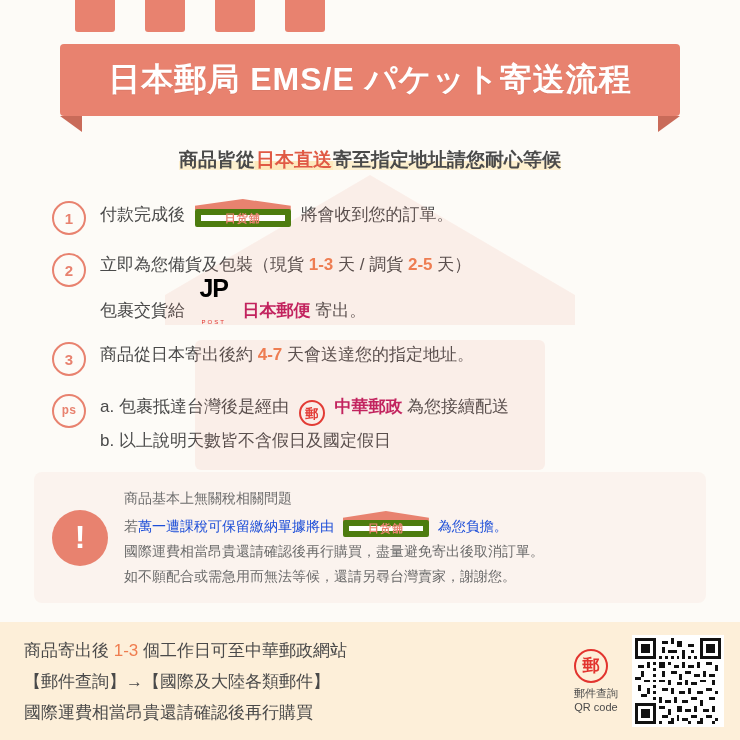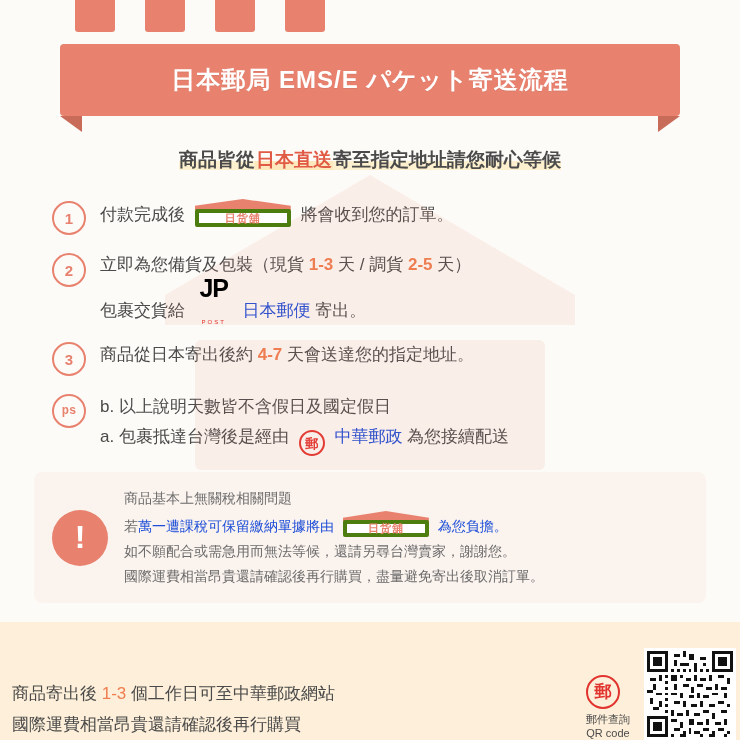--- a/index.html
+++ b/index.html
@@ -20,21 +20,21 @@
   
   .banner-wrap{position:relative;height:135px;}
   .banner-tabs{position:absolute;top:0;left:0;right:0;height:32px;display:flex;gap:30px;padding-left:75px;}
   .tab{width:40px;height:32px;background:#e8826f;border-radius:0 0 3px 3px;}
   .banner{
     position:absolute;left:60px;right:60px;top:44px;height:72px;
     background:#e8826f;border-radius:4px;
     display:flex;align-items:center;justify-content:center;
   }
   .banner-title{
-    color:#fff;font-size:24px;font-weight:bold;letter-spacing:1px;
+    color:#fff;font-size:32px;font-weight:bold;letter-spacing:1px;
     text-shadow:0 1px 0 rgba(0,0,0,.06);
   }
   .banner-fold-l,.banner-fold-r{
     position:absolute;top:116px;width:22px;height:16px;background:#c96b59;
   }
   .banner-fold-l{left:60px;clip-path:polygon(0 0,100% 0,100% 100%);}
   .banner-fold-r{right:60px;clip-path:polygon(0 0,100% 0,0 100%);}
 
   
   .subtitle{
@@ -67,21 +67,21 @@
   .shoplogo{
     display:inline-block;vertical-align:-7px;margin:0 5px;
     position:relative;width:96px;height:28px;
   }
   .shoplogo .roof{
     position:absolute;left:0;top:0;width:96px;height:11px;background:#e8826f;
     clip-path:polygon(50% 0,100% 62%,100% 100%,0 100%,0 62%);
   }
   .shoplogo .body{
     position:absolute;left:0;top:10px;width:96px;height:18px;background:#fff;
-    border:4px solid #4d7c0f;box-sizing:border-box;border-radius:2px;
+    border:6px solid #4d7c0f;box-sizing:border-box;border-radius:2px;
     display:flex;align-items:center;justify-content:center;
   }
   .shoplogo .cn{font-size:11px;color:#e8826f;font-weight:bold;letter-spacing:1px;}
   .shoplogo .en{
     position:absolute;left:0;top:1px;width:96px;text-align:center;
     font-size:7px;color:#fff;letter-spacing:.5px;
   }
   .shoplogo.small{width:86px;height:26px;vertical-align:-6px;}
   .shoplogo.small .roof{width:86px;}
   .shoplogo.small .body{width:86px;top:9px;height:17px;}
@@ -95,39 +95,39 @@
   .jp .mark{font-size:25px;font-weight:bold;color:#000000;line-height:21px;letter-spacing:-1px;}
   .jp .sub{font-size:6px;color:#e2342f;letter-spacing:2px;}
 
   
   .cht{
     display:inline-block;vertical-align:-6px;margin:0 5px;
     width:26px;height:26px;border-radius:50%;border:2px solid #e2342f;
     color:#e2342f;font-size:13px;font-weight:bold;
     line-height:24px;text-align:center;box-sizing:border-box;
   }
-  .red-word{color:#1d4ed8;font-weight:normal;}
+  .red-word{color:#be185d;font-weight:bold;}
 
   
   .notice{
     margin:14px 34px 0 34px;background:#fbf3ee;border-radius:8px;
     display:flex;align-items:center;padding:14px 18px;
   }
   .bang{
     flex:0 0 auto;width:56px;height:56px;border-radius:50%;background:#e8826f;
     color:#fff;font-size:32px;font-weight:bold;
     display:flex;align-items:center;justify-content:center;margin-right:16px;
   }
   .notice-lines{font-size:14px;color:#6b6b6b;line-height:25px;}
   .notice-lines .orange{color:#1d4ed8;}
 
   
   .footer{
     position:absolute;left:0;right:0;bottom:0;height:118px;background:#fdefd9;
-    display:flex;align-items:flex-end;padding:0 4px;box-sizing:border-box;
+    display:flex;align-items:center;padding:0 16px;box-sizing:border-box;
   }
   .footer-text{flex:1;font-size:17px;color:#4a4a4a;line-height:31px;padding-left:8px;}
   .footer-text .orange{color:#ef7d4f;}
   .footer-logo{text-align:center;margin-right:14px;}
   .footer-logo .cht{width:34px;height:34px;font-size:17px;line-height:30px;margin:0 0 3px 0;vertical-align:0;display:block;}
   .footer-logo .cap{font-size:11px;color:#4a4a4a;line-height:14px;}
   .qr{width:92px;height:92px;background:#fff;padding:3px;box-sizing:border-box;}
   .qr svg{display:block;}
 </style>
 </head>
@@ -198,56 +198,57 @@
     <div class="step">
       <div class="num">3</div>
       <div class="step-body">
         <span>商品從日本寄出後約 </span><span class="orange">4-7</span><span> 天會送達您的指定地址。</span>
       </div>
     </div>
 
     <div class="step">
       <div class="num ps">ps</div>
       <div class="step-body">
-        <div>b. 以上說明天數皆不含假日及國定假日</div>
         <div>
           <span>a. 包裹抵達台灣後是經由</span>
           <span class="cht">郵</span>
           <span class="red-word">中華郵政</span>
           <span>為您接續配送</span>
         </div>
+        <div>b. 以上說明天數皆不含假日及國定假日</div>
       </div>
     </div>
   </div>
 
   <div class="notice">
     <div class="bang">!</div>
     <div class="notice-lines">
       <div>商品基本上無關稅相關問題</div>
       <div>
         <span>若</span><span class="orange">萬一遭課稅可保留繳納單據將由</span>
         <span class="shoplogo small">
           <span class="roof"></span>
           <span class="en">merimeri</span>
           <span class="body">
               <span class="cn">日货舖</span>
             </span>
         </span>
         <span class="orange">為您負擔。</span>
       </div>
+      <div>國際運費相當昂貴還請確認後再行購買，盡量避免寄出後取消訂單。</div>
       <div>如不願配合或需急用而無法等候，還請另尋台灣賣家，謝謝您。</div>
-      <div>國際運費相當昂貴還請確認後再行購買，盡量避免寄出後取消訂單。</div>
     </div>
   </div>
 
   <div class="footer">
     <div class="footer-text">
       <div>
         <span>商品寄出後 </span><span class="orange">1-3</span><span> 個工作日可至中華郵政網站</span>
       </div>
+      <div>【郵件查詢】→【國際及大陸各類郵件】</div>
       <div>國際運費相當昂貴還請確認後再行購買</div>
     </div>
     <div class="footer-logo">
       <span class="cht">郵</span>
       <div class="cap">郵件查詢</div>
       <div class="cap">QR code</div>
     </div>
     <div class="qr">
       <svg viewBox="0 0 29 29" width="86" height="86" shape-rendering="crispEdges">
         <rect width="29" height="29" fill="#fff"></rect>

